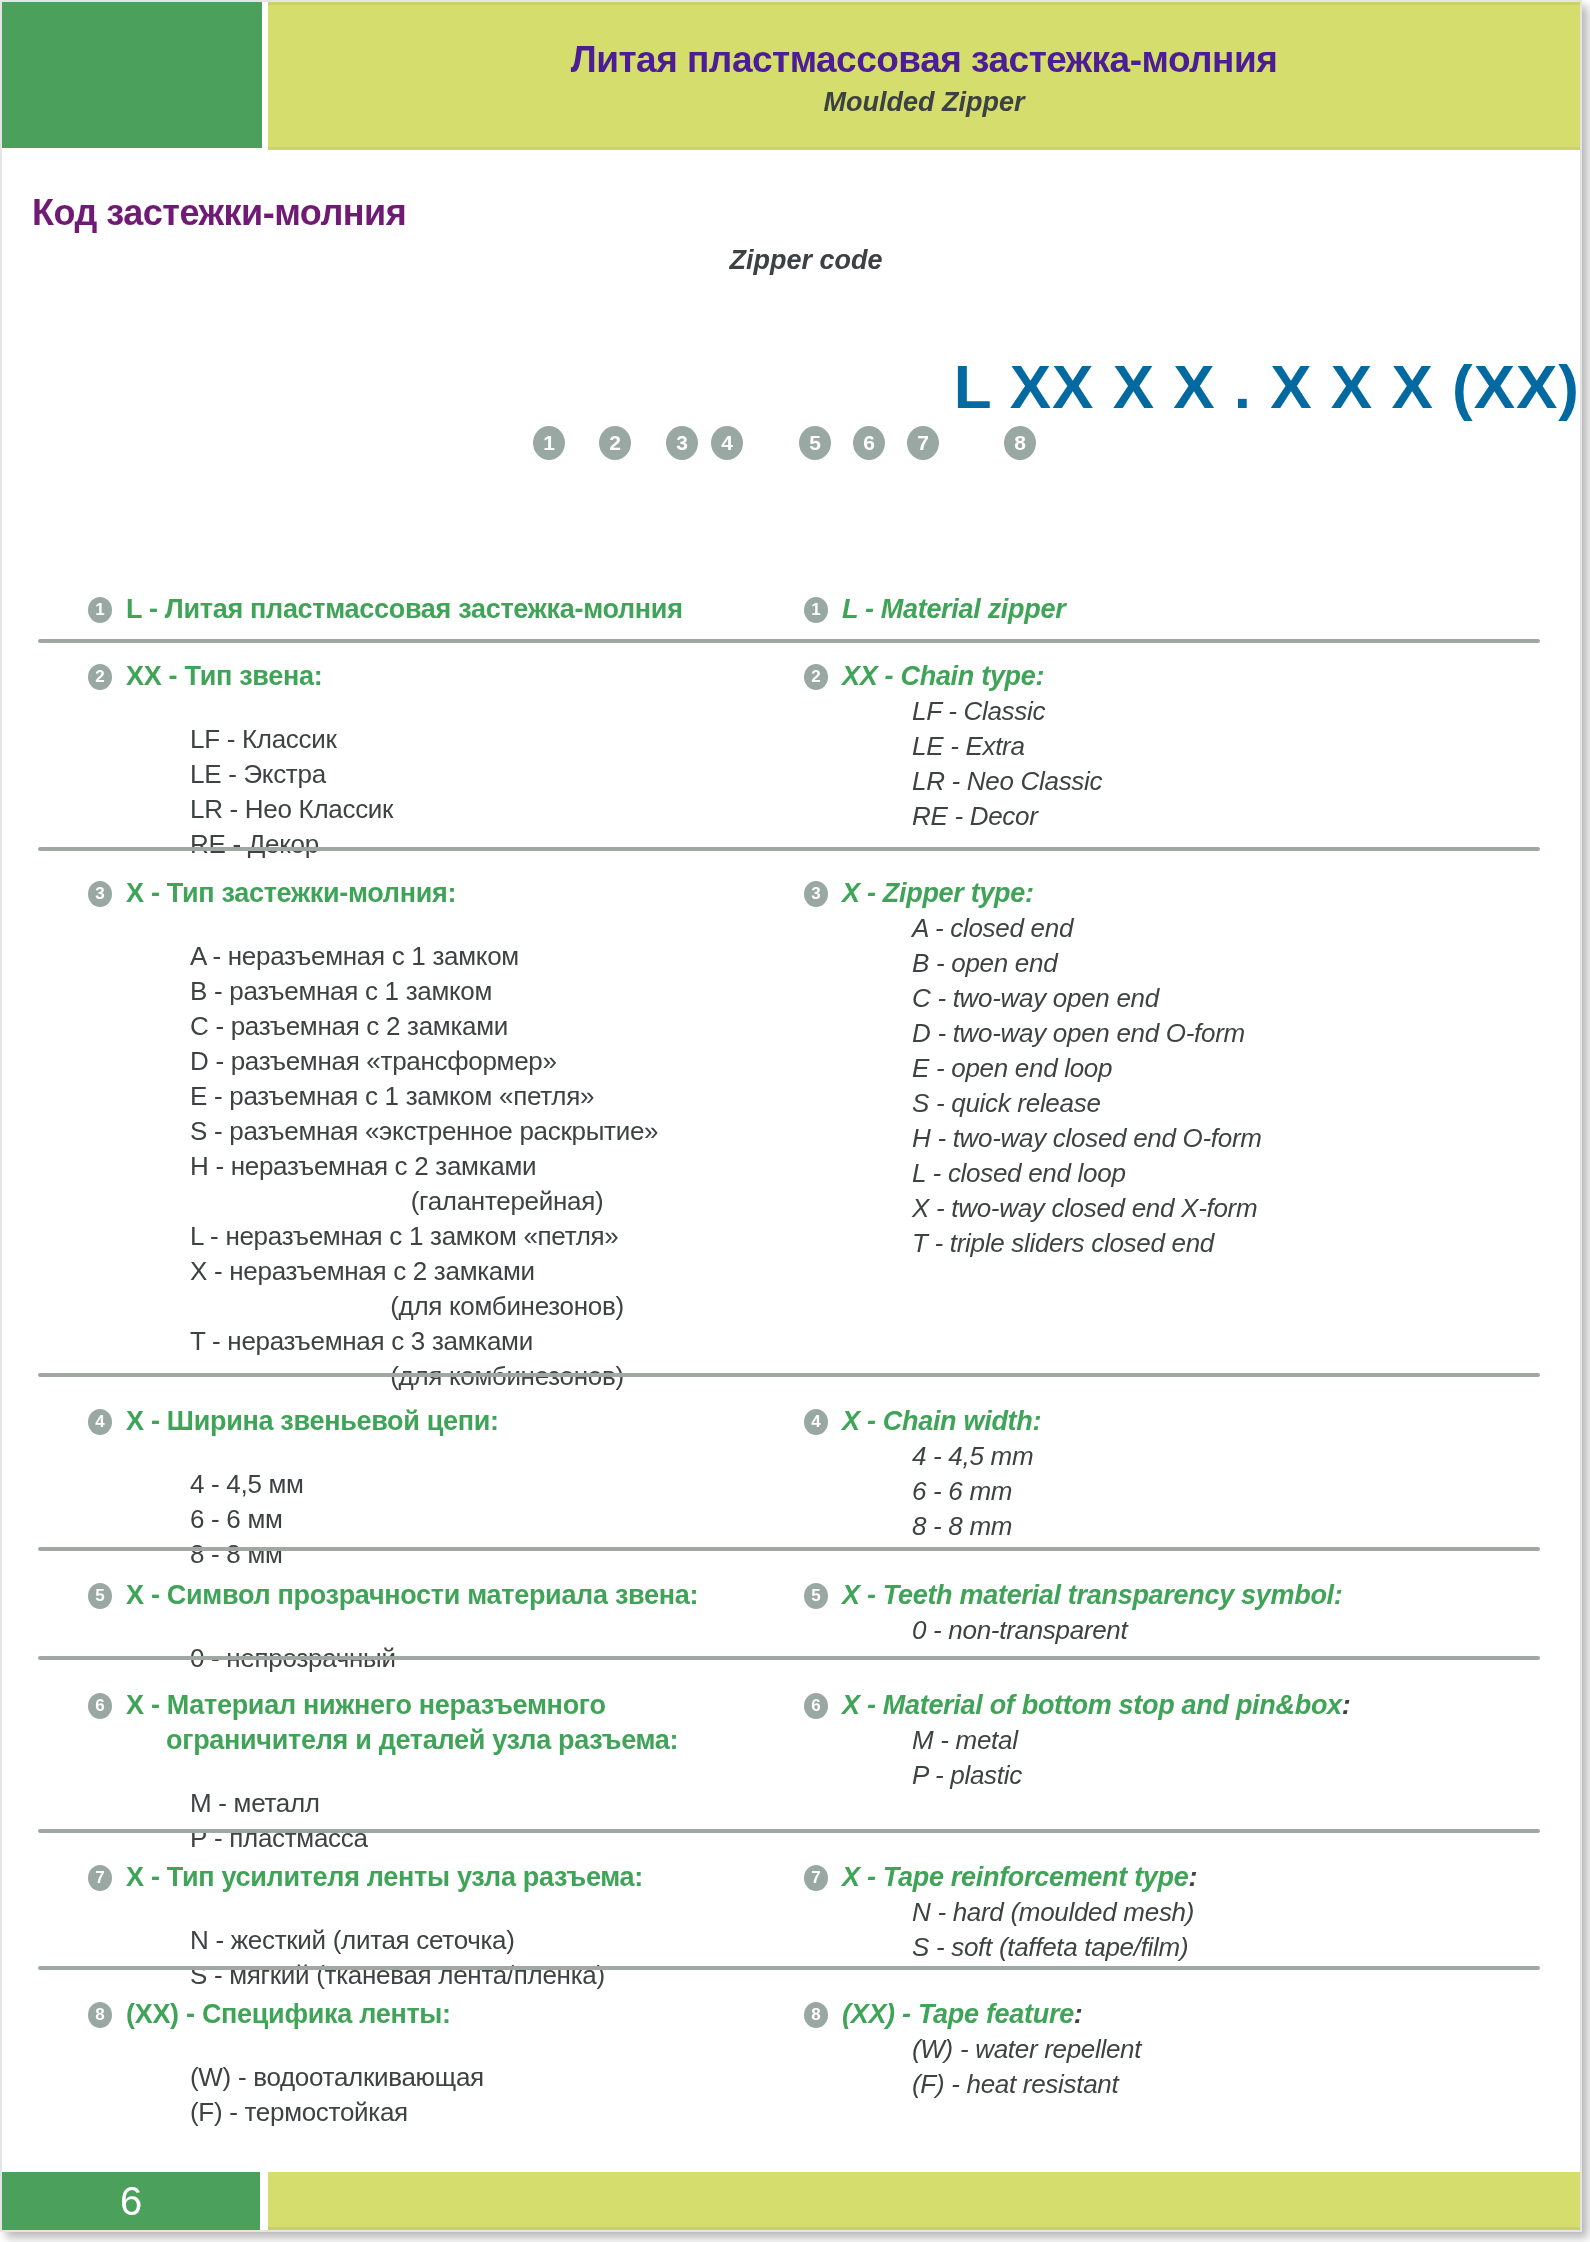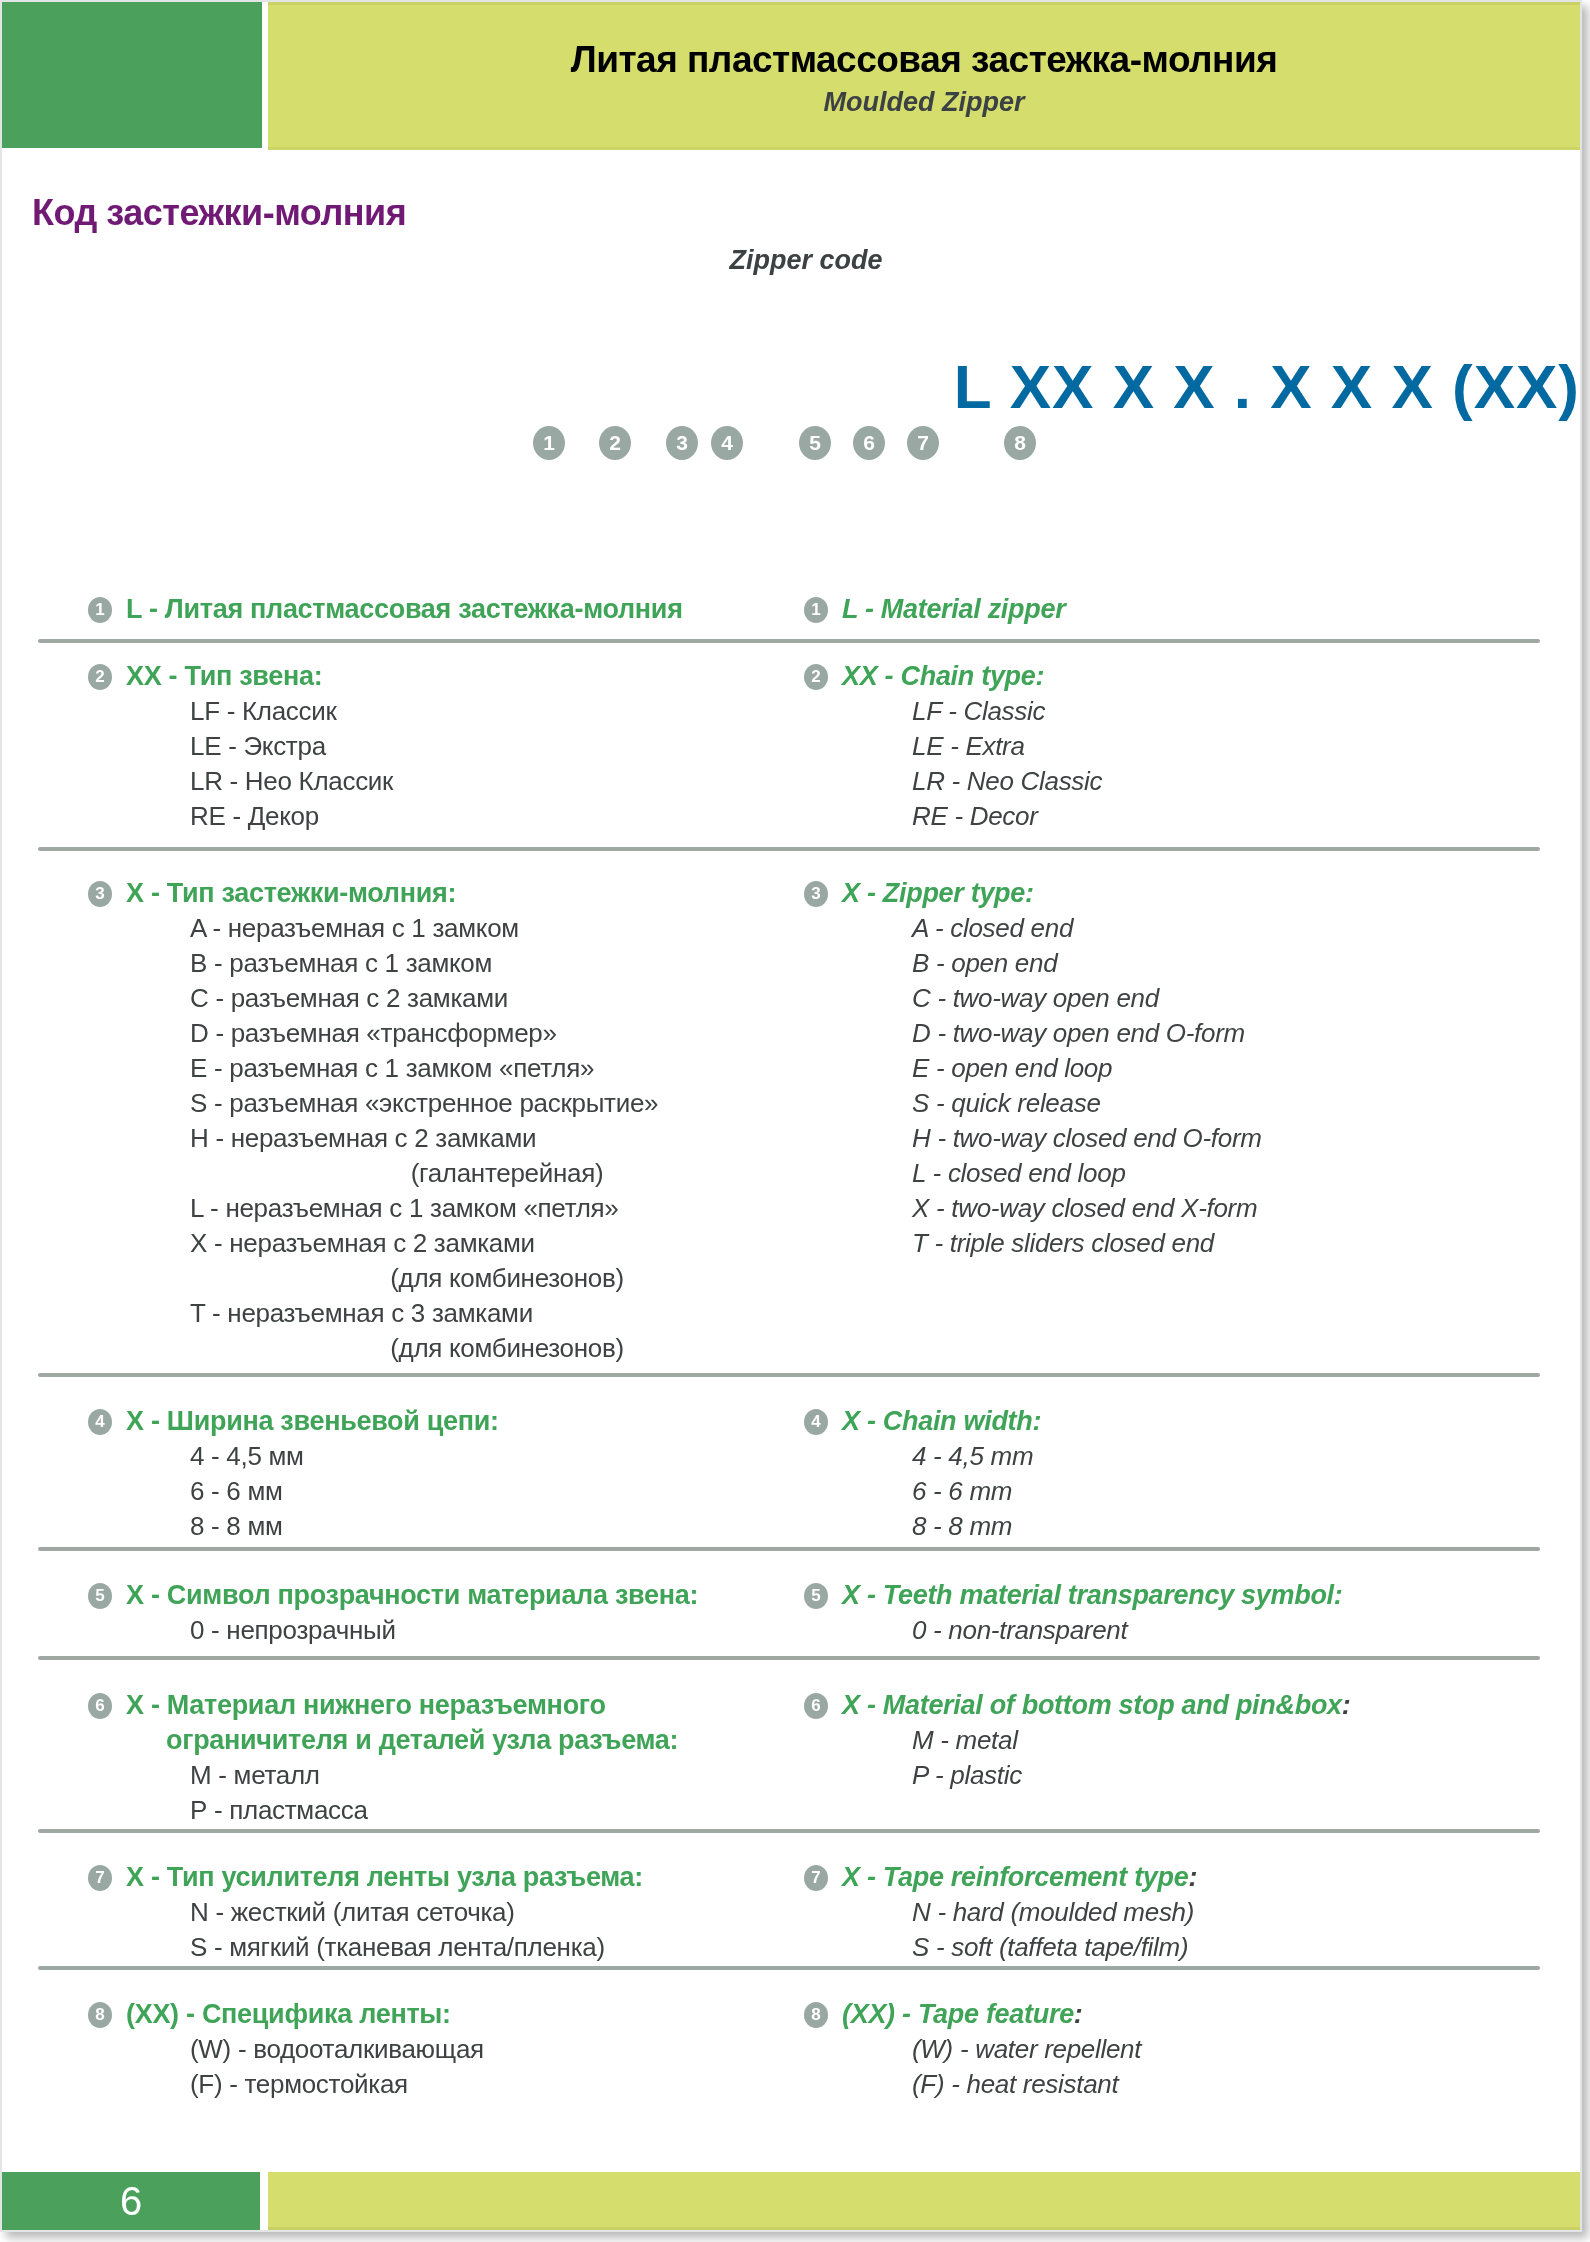--- a/index.html
+++ b/index.html
@@ -15,21 +15,21 @@
     border:2px solid #e2e5e3;
     box-shadow:6px 6px 9px rgba(0,0,0,0.28);
   }
   
   .header-green { position:absolute; left:0; top:0; width:260px; height:146px; background:#4ba15c; }
   .header-banner {
     position:absolute; left:266px; top:0; width:1312px; height:148px; background:#d5dd6d;
     box-shadow: inset 0 3px 0 rgba(0,0,0,0.05), inset 0 -3px 0 rgba(0,0,0,0.04);
     display:flex; flex-direction:column; align-items:center; justify-content:center; padding-top:4px; box-sizing:border-box;
   }
-  .banner-title { font-size:37px; font-weight:700; color:#000000; letter-spacing:-0.5px; line-height:48px; }
+  .banner-title { font-size:37px; font-weight:700; color:#4c1d95; letter-spacing:-0.5px; line-height:48px; }
   .banner-sub   { font-size:27px; font-weight:700; font-style:italic; color:#3c4143; line-height:36px; }
   
   .main-title { position:absolute; left:30px; right:0; top:188px; text-align:left;
     font-size:36px; font-weight:700; color:#701a75; line-height:46px; letter-spacing:-0.5px; }
   .main-sub { position:absolute; left:30px; right:0; top:240px; text-align:center;
     font-size:27px; font-weight:700; font-style:italic; color:#3c4143; line-height:36px; }
   
   .code { position:absolute; left:30px; right:0; top:352px; text-align:right;
     font-size:62px; font-weight:700; color:#0369a1; line-height:66px; letter-spacing:1px; white-space:pre; }
   .marker { position:absolute; top:424px; width:32px; height:34px; border-radius:50%;
@@ -43,21 +43,21 @@
   .cell-left  { padding-left:86px; }
   .cell-right { padding-left:12px; font-style:italic; }
   .sec-head { display:flex; align-items:flex-start; }
   .badge { flex:0 0 auto; width:24px; height:26px; border-radius:50%; background:#9aa8a3;
     color:#fff; font-size:17px; font-weight:700; line-height:26px; text-align:center;
     margin-top:5px; font-style:normal; }
   .head-wrap { margin-left:14px; font-size:27px; font-weight:700; color:#3fa457;
     line-height:35px; white-space:pre-line; padding-left:40px; text-indent:-40px; letter-spacing:-0.3px; }
   .head-suffix { color:#3e4242; }
   .items { font-size:26px; line-height:35px; color:#3e4242; letter-spacing:-0.3px; }
-  .cell-left  .items { margin-left:102px; }
+  .cell-left  .items { margin-left:102px;margin-top:28px; }
   .cell-right .items { margin-left:108px; }
   .item.indent { padding-left:32px;text-align:center; }
   
   .footer-green { position:absolute; left:0; top:2170px; width:258px; height:58px; background:#4ba15c;
     display:flex; align-items:center; justify-content:center; }
   .footer-green span { color:#ffffff; font-size:40px; font-weight:400; }
   .footer-strip { position:absolute; left:266px; top:2170px; width:1312px; height:58px; background:#d5dd6d;
     box-shadow: inset 0 -3px 0 rgba(0,0,0,0.06); }
 </style>
 </head>

